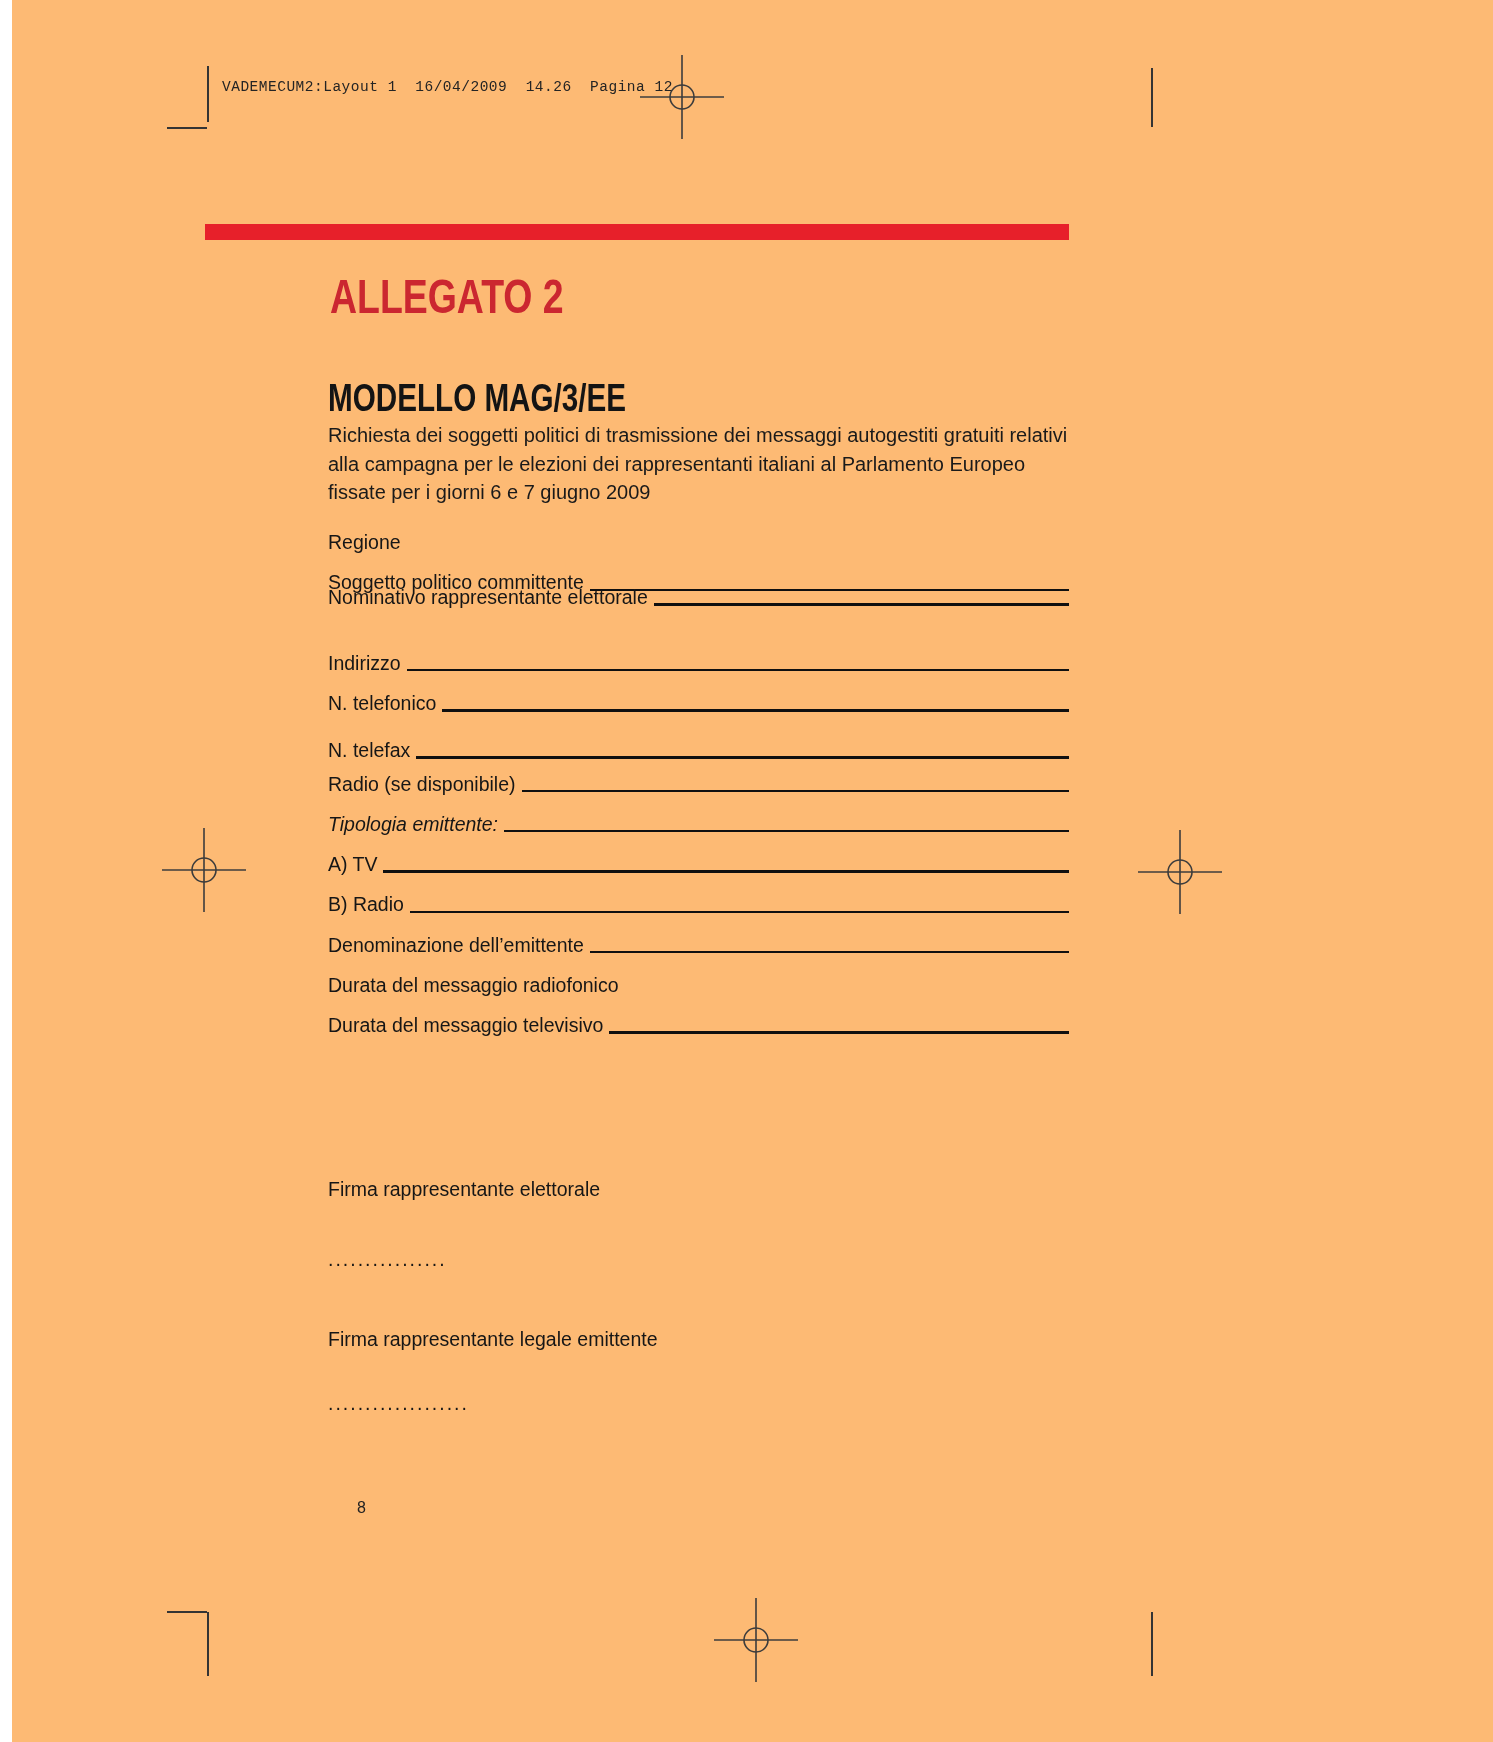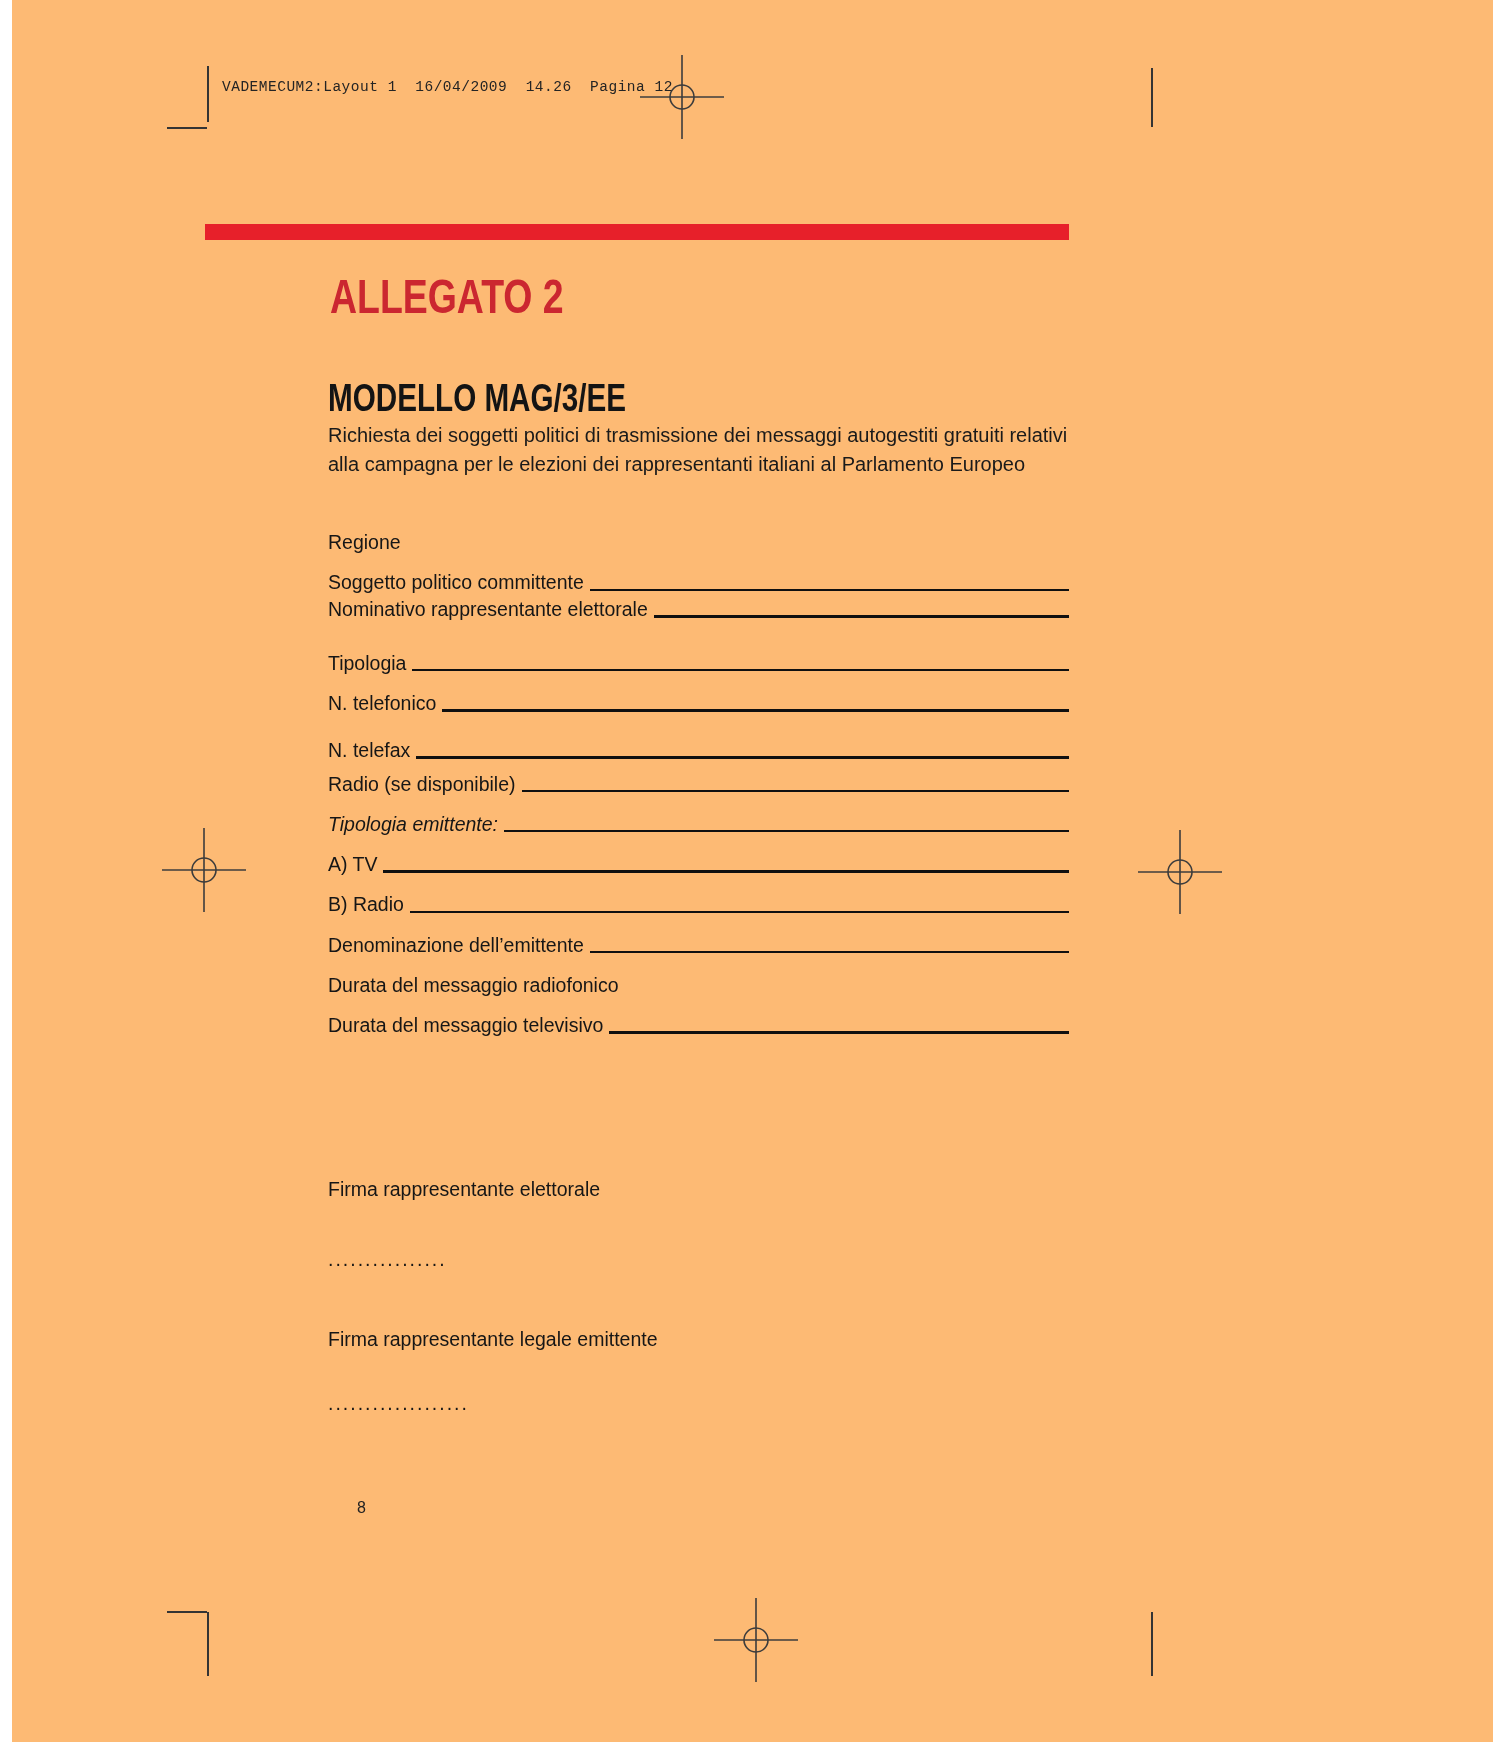--- a/index.html
+++ b/index.html
@@ -163,37 +163,38 @@
   <div class="slug">VADEMECUM2:Layout 1  16/04/2009  14.26  Pagina 12</div>
 
   <div class="red-bar" style="background: rgb(231, 32, 42);"></div>
 
   <div class="kicker" style="color: rgb(203, 39, 48);">ALLEGATO 2</div>
   <div class="doc-title">MODELLO MAG/3/EE</div>
 
   <div class="intro">
     <div>Richiesta dei soggetti politici di trasmissione dei messaggi autogestiti gratuiti relativi</div>
     <div>alla campagna per le elezioni dei rappresentanti italiani al Parlamento Europeo</div>
+    <div>fissate per i giorni 6 e 7 giugno 2009</div>
   </div>
 
   <div class="form-rows" id="form-rows">
       <div class="form-row" style="top: 529px; flex-direction: column;">
         <span class="field-label">Regione</span>
         <span class="field-line"></span>
       </div>
       <div class="form-row" style="top: 569.25px;">
         <span class="field-label">Soggetto politico committente</span>
         <span class="field-line"></span>
       </div>
-      <div class="form-row" style="top: 596px;">
+      <div class="form-row" style="top: 584px;">
         <span class="field-label">Nominativo rappresentante elettorale</span>
         <span class="field-line"></span>
       </div>
       <div class="form-row" style="top: 649.75px;">
-        <span class="field-label">Tipologia</span>
+        <span class="field-label">Indirizzo</span>
         <span class="field-line"></span>
       </div>
       <div class="form-row" style="top: 690px;">
         <span class="field-label">N. telefonico</span>
         <span class="field-line"></span>
       </div>
       <div class="form-row" style="top: 737px;">
         <span class="field-label">N. telefax</span>
         <span class="field-line"></span>
       </div>

